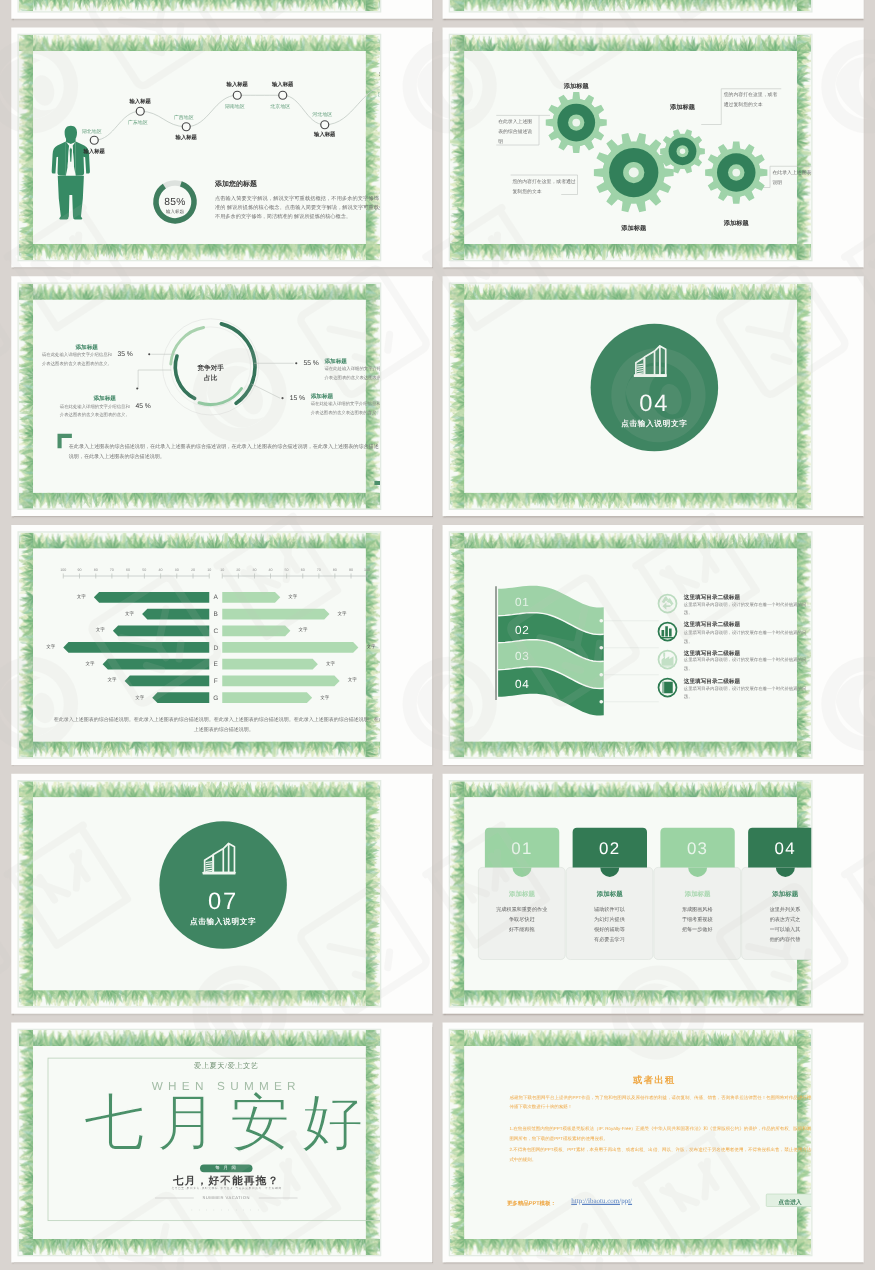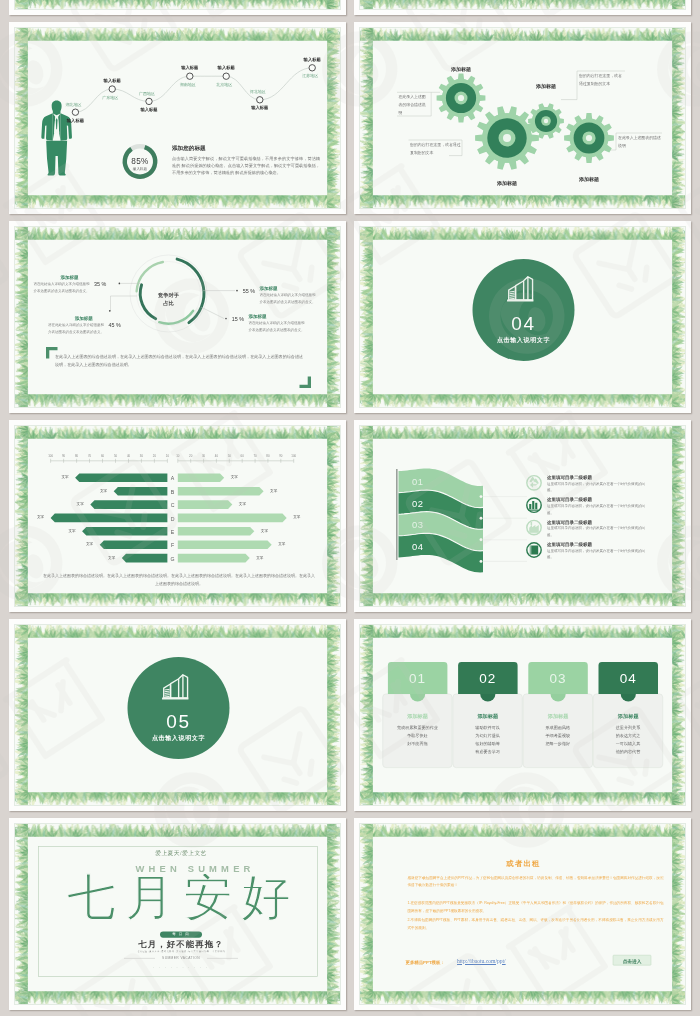--- a/index.html
+++ b/index.html
@@ -1,20 +1,20 @@
 <!DOCTYPE html>
 <html><head>
 <meta charset="utf-8">
 <style>
 *{box-sizing:border-box;margin:0;padding:0}
 html,body{width:700px;height:1016px}
 body{background:#d9d4d0;font-family:"Liberation Sans",sans-serif;overflow:hidden}
 .page{position:relative;width:700px;height:1016px;overflow:hidden;background:#d9d4d0}
 .card{position:absolute;width:337px;height:192px;background:#fdfdfc;box-shadow:0.5px 1px 1.2px rgba(120,110,102,.50)}
-.slide{position:absolute;left:5px;top:5px;width:327px;height:182px;background:#f7faf6;border:1px solid #e3ebe3;overflow:hidden}
+.slide{position:absolute;left:5px;top:5px;width:291px;height:182px;background:#f7faf6;border:1px solid #e3ebe3;overflow:hidden}
 .leafsvg{position:absolute;left:0;top:0;width:100%;height:100%;pointer-events:none}
 svg.ov{position:absolute;left:0;top:0;width:327px;height:182px;overflow:visible}
 .t{position:absolute;white-space:pre;line-height:1.55}
 a{color:inherit}
 .wmwrap{position:absolute;left:0;top:0;width:700px;height:1016px;pointer-events:none;z-index:5}
 .wmlayer{position:absolute;left:0;top:0}
 </style>
 </head>
 <body>
 
@@ -550,21 +550,21 @@
               <path d="M11.8 23.6 L3.3 28.8 L3.3 41.3 L11.8 41.3 Z" fill="none" stroke="#f0f7f0" stroke-width="1.7" stroke-linejoin="round"></path>
               <path d="M4.4 31.15 L10.8 30.25" stroke="#f0f7f0" stroke-width="1.25" stroke-linecap="butt"></path>
               <path d="M4.4 33.37 L10.8 32.47" stroke="#f0f7f0" stroke-width="1.25" stroke-linecap="butt"></path>
               <path d="M4.4 35.59 L10.8 34.69" stroke="#f0f7f0" stroke-width="1.25" stroke-linecap="butt"></path>
               <path d="M4.4 37.81 L10.8 36.91" stroke="#f0f7f0" stroke-width="1.25" stroke-linecap="butt"></path>
               <path d="M4.4 40.03 L10.8 39.13" stroke="#f0f7f0" stroke-width="1.25" stroke-linecap="butt"></path>
               <rect x="1.2" y="40.6" width="33.4" height="2.7" rx="0.5" fill="#f0f7f0"></rect>
             </g>
           </g>
         </svg>
-        <div class="t" style="left:163.5px;top:86.6px;font-size:19px;line-height:1;color:#fff;transform:translateX(-50%);font-weight:300;letter-spacing:1.6px">05</div>
+        <div class="t" style="left:163.5px;top:86.6px;font-size:19px;line-height:1;color:#fff;transform:translateX(-50%);font-weight:300;letter-spacing:1.6px">07</div>
         <div class="t" style="left:163.5px;top:108.2px;font-size:6.1px;color:#fff;transform:translateX(-50%);font-weight:bold;letter-spacing:.55px">点击输入说明文字</div>
       </div>
     </div>
 <div class="card" style="left:354px;top:619px">
       <div class="slide">
         <svg class="leafsvg" viewBox="0 0 327 182" preserveAspectRatio="none">
           <rect x="0" y="0" width="327" height="13" fill="url(#lpat0)"></rect>
           <g transform="translate(327,182) rotate(180)">
             <rect width="327" height="13" fill="url(#lpat0)"></rect>
           </g>
@@ -624,21 +624,21 @@
             <rect width="182" height="13" fill="url(#lpat1)"></rect>
           </g>
           <g transform="translate(327,0) rotate(90)">
             <rect width="182" height="13" fill="url(#lpat1)"></rect>
           </g>
         </svg>
         <svg class="ov" viewBox="0 0 327 182">
           <rect x="23.4" y="22.5" width="279" height="130" fill="none" stroke="#bcd2bb" stroke-width="0.65"></rect>
         </svg>
         <div class="t" style="left:166px;top:24.6px;font-size:5.8px;color:#6f8f71;transform:translateX(-50%);font-family:'Liberation Serif',serif;letter-spacing:.4px">爱上夏天/爱上文艺</div>
-        <div class="t" style="left:180px;top:37.8px;font-size:9.4px;color:#a3bca6;transform:translateX(-50%);letter-spacing:4.2px;font-weight:700">WHEN SUMMER</div>
+        <div class="t" style="left:166px;top:37.8px;font-size:9.4px;color:#a3bca6;transform:translateX(-50%);letter-spacing:4.2px;font-weight:400">WHEN SUMMER</div>
         <div style="position:absolute;left:52px;top:49px;font-size:49px;letter-spacing:9.2px;line-height:1;color:#4b9069;-webkit-text-stroke:1.15px #f7faf6;font-family:Liberation Serif, serif;white-space:pre;text-indent:0">七月安好</div>
         <svg class="ov" viewBox="0 0 327 182">
           <rect x="145" y="107.5" width="42" height="6.2" rx="3.1" fill="#3f8563"></rect>
         </svg>
         <div class="t" style="left:166px;top:108.3px;font-size:3.5px;color:#fff;transform:translateX(-50%);letter-spacing:1px">每 月 闻</div>
         <div class="t" style="left:166px;top:114.4px;font-size:8.4px;color:#3f3f3f;transform:translateX(-50%);font-family:'Liberation Serif',serif;font-weight:bold;letter-spacing:1.1px">七月，好不能再拖？</div>
         <div class="t" style="left:166px;top:126.2px;font-size:2.1px;color:#909090;transform:translateX(-50%)">七 月 已 至，夏 日 未 央，愿 时 光 静 好，岁 月 温 柔，与 君 共 赏 夏 日 的 每 一 个 美 好 瞬 间</div>
         <svg class="ov" viewBox="0 0 327 182">
           <path d="M109 134.4 H140" stroke="#b5b5b5" stroke-width="0.4"></path>
           <path d="M192 134.4 H223" stroke="#b5b5b5" stroke-width="0.4"></path>

